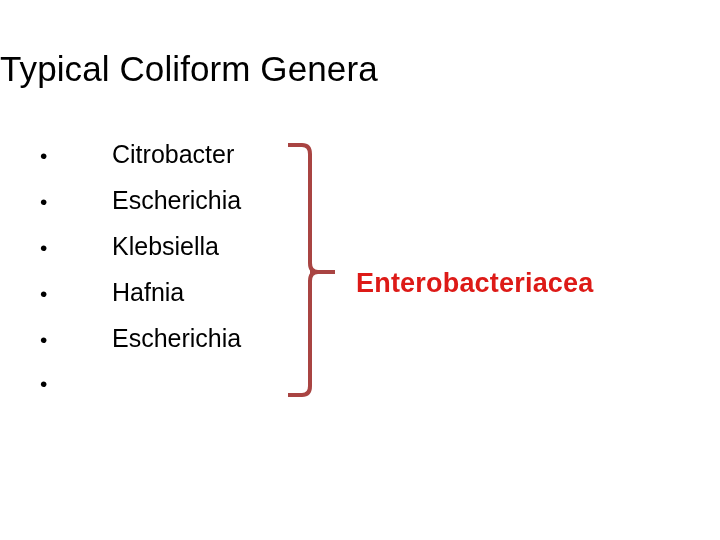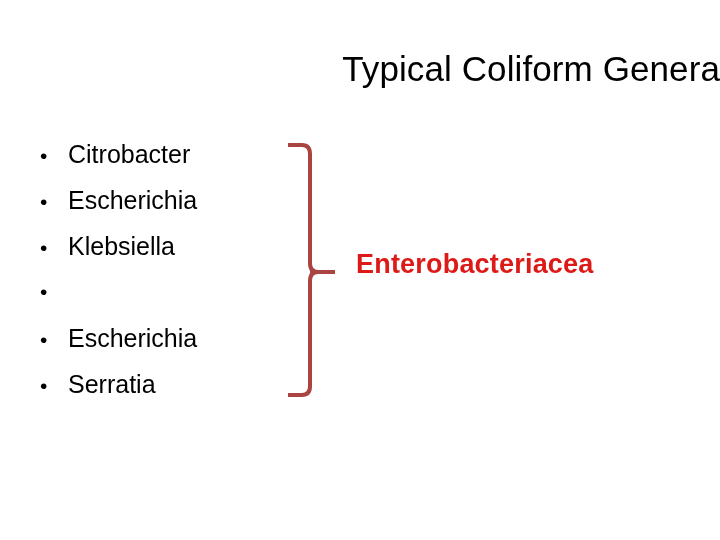--- a/index.html
+++ b/index.html
@@ -19,21 +19,21 @@
     height: 540px;
     background: #ffffff;
   }
 
   
   .slide-title {
     position: absolute;
     left: 0;
     top: 48px;
     width: 720px;
-    text-align: right;
+    text-align: left;
     font-size: 35px;
     line-height: 42px;
     font-weight: 400;
     color: #000000;
     letter-spacing: 0.1px;
     white-space: nowrap;
   }
 
   
   .genera-list {
@@ -59,20 +59,21 @@
     width: 28px;
     flex: 0 0 28px;
     text-align: left;
     font-size: 21px;
     color: #000000;
     line-height: 46px;
   }
   .genera-label {
     display: inline-block;
     white-space: nowrap;
+    margin-left: 44px;
   }
 
   
   .brace-wrap {
     position: absolute;
     left: 280px;
     top: 136px;
     width: 64px;
     height: 268px;
   }
@@ -80,21 +81,21 @@
     display: block;
     width: 64px;
     height: 268px;
     overflow: visible;
   }
 
   
   .family-label {
     position: absolute;
     left: 356px;
-    top: 247px;
+    top: 266px;
     font-size: 27px;
     line-height: 34px;
     font-weight: bold;
     color: #dd1a17;
     white-space: nowrap;
     letter-spacing: 0.2px;
   }
 </style>
 </head>
 <body>
@@ -115,30 +116,30 @@
       <span class="genera-label">Escherichia</span>
     </li>
 
     <li class="genera-item">
       <span class="genera-bullet">•</span>
       <span class="genera-label">Klebsiella</span>
     </li>
 
     <li class="genera-item">
       <span class="genera-bullet">•</span>
+      <span class="genera-label">Hafnia</span>
     </li>
 
     <li class="genera-item">
       <span class="genera-bullet">•</span>
       <span class="genera-label">Escherichia</span>
     </li>
 
     <li class="genera-item">
       <span class="genera-bullet">•</span>
-      <span class="genera-label">Serratia</span>
     </li>
 
   </ul>
 
   <div class="brace-wrap">
     <svg viewBox="0 0 64 268" xmlns="http://www.w3.org/2000/svg">
       <path id="brace-path" d="M 8 9
                L 22 9
                Q 30 9 30 18
                L 30 127

